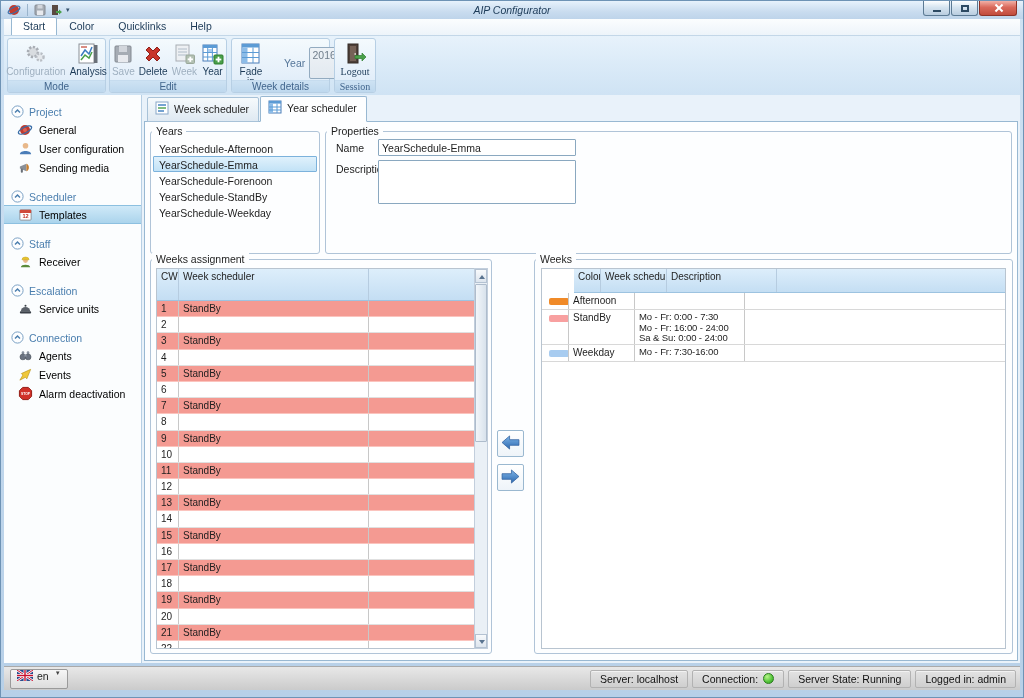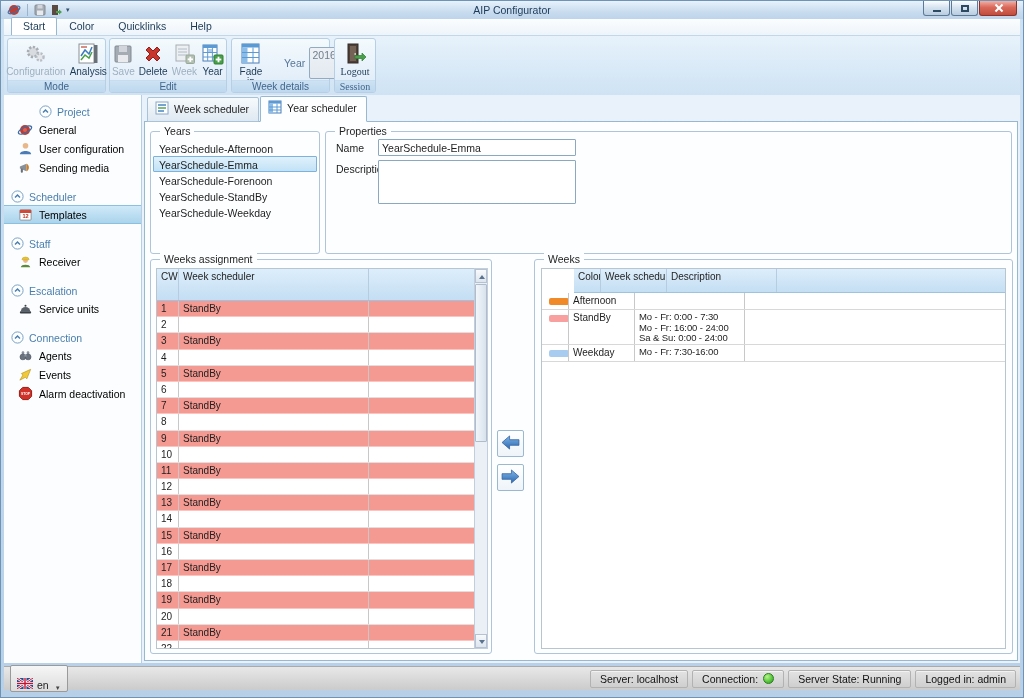--- a/index.html
+++ b/index.html
@@ -7,21 +7,21 @@
   .window { position:absolute; top:0; left:0; width:1024px; height:698px;
     background:linear-gradient(#cfe2f3,#b7d0e8); border:1px solid #6e93b5; overflow:hidden; }
 
   
   .titlebar { position:absolute; top:0; left:0; right:0; height:18px;
     background:linear-gradient(#e7f2fc,#c9dcEF 60%,#bed4ea); display:flex; align-items:center; }
   .qat { display:flex; align-items:center; gap:4px; padding-left:6px; }
   .qat svg { display:block; }
   .qat-sep { width:1px; height:12px; background:#9ab4cc; margin:0 2px; }
   .qat-caret { font-size:7px; color:#33506b; }
-  .title { position:absolute; left:0; right:0; text-align:center; color:#1c3a57; pointer-events:none; }
+  .title { position:absolute; left:0; right:0; text-align:center; color:#1c3a57; pointer-events:none;font-style:italic; }
   .winbtns { position:absolute; right:6px; top:0; display:flex; }
   .winbtn { width:27px; height:15px; border:1px solid #5c7a94; border-top:none; display:flex; align-items:center; justify-content:center;
     background:linear-gradient(#fdfeff,#d6e4f0 45%,#b9cde0); border-radius:0 0 3px 3px; margin-left:1px; position:relative; }
   .winbtn.close { width:38px; background:linear-gradient(#f2b0a6,#d9695b 45%,#c14c3c); border-color:#8e3327; }
   .glyph-min { width:8px; height:2px; background:#2d4a63; margin-top:5px; }
   .glyph-max { width:8px; height:7px; border:2px solid #2d4a63; }
   .glyph-x1,.glyph-x2 { position:absolute; width:10px; height:2px; background:#fff; top:6px; left:14px; }
   .glyph-x1 { transform:rotate(45deg);} .glyph-x2 { transform:rotate(-45deg);}
 
   
@@ -50,34 +50,34 @@
   .spin { display:flex; flex-direction:column; margin-left:1px; }
   .spinbtn { width:12px; height:8px; border:1px solid #93abc0; background:linear-gradient(#f6f9fb,#dde6ee); position:relative; }
   .spinbtn::after { content:""; position:absolute; left:3px; border-left:3px solid transparent; border-right:3px solid transparent; }
   .spinbtn.up::after { top:2px; border-bottom:4px solid #55708a; }
   .spinbtn.down::after { top:2px; border-top:4px solid #55708a; }
 
   
   .bodyarea { position:absolute; top:94px; left:3px; right:3px; bottom:34px; background:#e9f2fa; }
   .sidebar { position:absolute; left:0; top:0; bottom:0; width:138px; background:#fbfdfe; border-right:1px solid #b7cfe4; overflow:hidden; }
   .side-section { display:flex; align-items:center; gap:5px; padding-left:7px; height:16px; margin-top:12px; color:#4a7eae; }
-  .side-section:first-child { margin-top:9px;margin-left:28px; }
+  .side-section:first-child { margin-top:9px; }
   .side-item { display:flex; align-items:center; gap:6px; padding-left:13px; height:19px; color:#000; }
   .side-item.selected { background:linear-gradient(#cfe9f8,#abd4ec); border-top:1px solid #8cc0e0; border-bottom:1px solid #8cc0e0; }
   .sicon { width:16px; height:16px; display:flex; align-items:center; justify-content:center; }
 
   .main { position:absolute; left:139px; right:0; top:0; bottom:0; }
   .doc-tabs { position:absolute; top:5px; left:4px; height:22px; display:flex; align-items:flex-end; z-index:2; }
   .doctab { display:flex; align-items:center; gap:5px; padding:3px 9px 4px 7px; border:1px solid #a8c2d8;
     background:linear-gradient(#f6fafc,#dfe9f2); border-radius:2px 2px 0 0; margin-right:1px; color:#1e1e1e; }
   .doctab.active { background:#fdfeff; border-color:#98b8d2; border-bottom-color:#fdfeff; padding-bottom:5px; }
   .panel { position:absolute; top:26px; left:1px; right:2px; bottom:2px; background:#fdfeff; border:1px solid #98b8d2; }
 
   .groupbox { position:absolute; border:1px solid #b0c4d8; border-radius:3px; }
-  .legend { position:absolute; top:-7px; left:9px; background:#fdfeff; padding:0 4px; color:#1e1e1e; }
+  .legend { position:absolute; top:-7px; left:1px; background:#fdfeff; padding:0 4px; color:#1e1e1e; }
 
   .years-box { left:5px; top:9px; width:170px; height:123px; }
   .years-list { position:absolute; inset:8px 2px 2px 2px; overflow:hidden; }
   .year-item { height:16px; line-height:16px; padding-left:5px; border:1px solid transparent; }
   .year-item.selected { background:linear-gradient(#e0f1fc,#c2e2f6); border-color:#7cb2dc; border-radius:1px; }
 
   .props-box { left:180px; top:9px; right:5px; height:123px; }
   .prop-label { position:absolute; left:10px; }
   .prop-input { position:absolute; left:52px; top:7px; width:198px; height:17px; border:1px solid #8aa8c0; border-radius:1px;
     font-family:inherit; font-size:10.5px; padding:0 3px; color:#1e1e1e; }
@@ -118,21 +118,21 @@
   .w-rest { flex:1; border-right:none; }
   .w-row { display:flex; background:#fff; border-bottom:1px solid #d8d8d8; min-height:17px; }
   .w-row .w-cell { border-right:1px solid #c8c8c8; line-height:16px; }
   .w-row .w-rest { border-right:none; }
   .w-row .w-desc { white-space:pre-line; font-size:9.5px; line-height:10.5px; padding-top:2px; letter-spacing:-0.1px; }
   .swatch { display:block; width:20px; height:7px; border-radius:2px; margin:5px 0 0 3px; }
 
   
   .statusbar { position:absolute; left:3px; right:3px; bottom:7px; height:24px;
     background:linear-gradient(#e8e8e8,#cbcbcb); border-top:1px solid #aaa; display:flex; align-items:center; }
-  .lang-chip { display:flex; align-items:flex-end; gap:4px; margin-left:6px; height:27px; padding:0 6px;
+  .lang-chip { display:flex; align-items:flex-start; gap:4px; margin-left:6px; height:20px; padding:0 6px;
     border:1px solid #9a9a9a; border-radius:2px; background:linear-gradient(#f6f6f6,#dcdcdc); }
   .lang-chip .caret { font-size:6px; color:#444; margin-left:2px; }
   .status-right { margin-left:auto; display:flex; align-items:center; margin-right:4px; }
   .chip { height:18px; display:flex; align-items:center; padding:0 9px; margin-left:4px;
     border:1px solid #b2b2b2; border-radius:2px; box-shadow:inset 0 1px 0 #f2f2f2; color:#111; }
   .led { width:11px; height:11px; border-radius:50%; margin-left:5px;
     background:radial-gradient(circle at 35% 30%, #b8f58a, #53c43a 60%, #2f9420); border:1px solid #2a7d1c; }
 </style>
 </head>
 <body style="--pink: #f49a92;">

